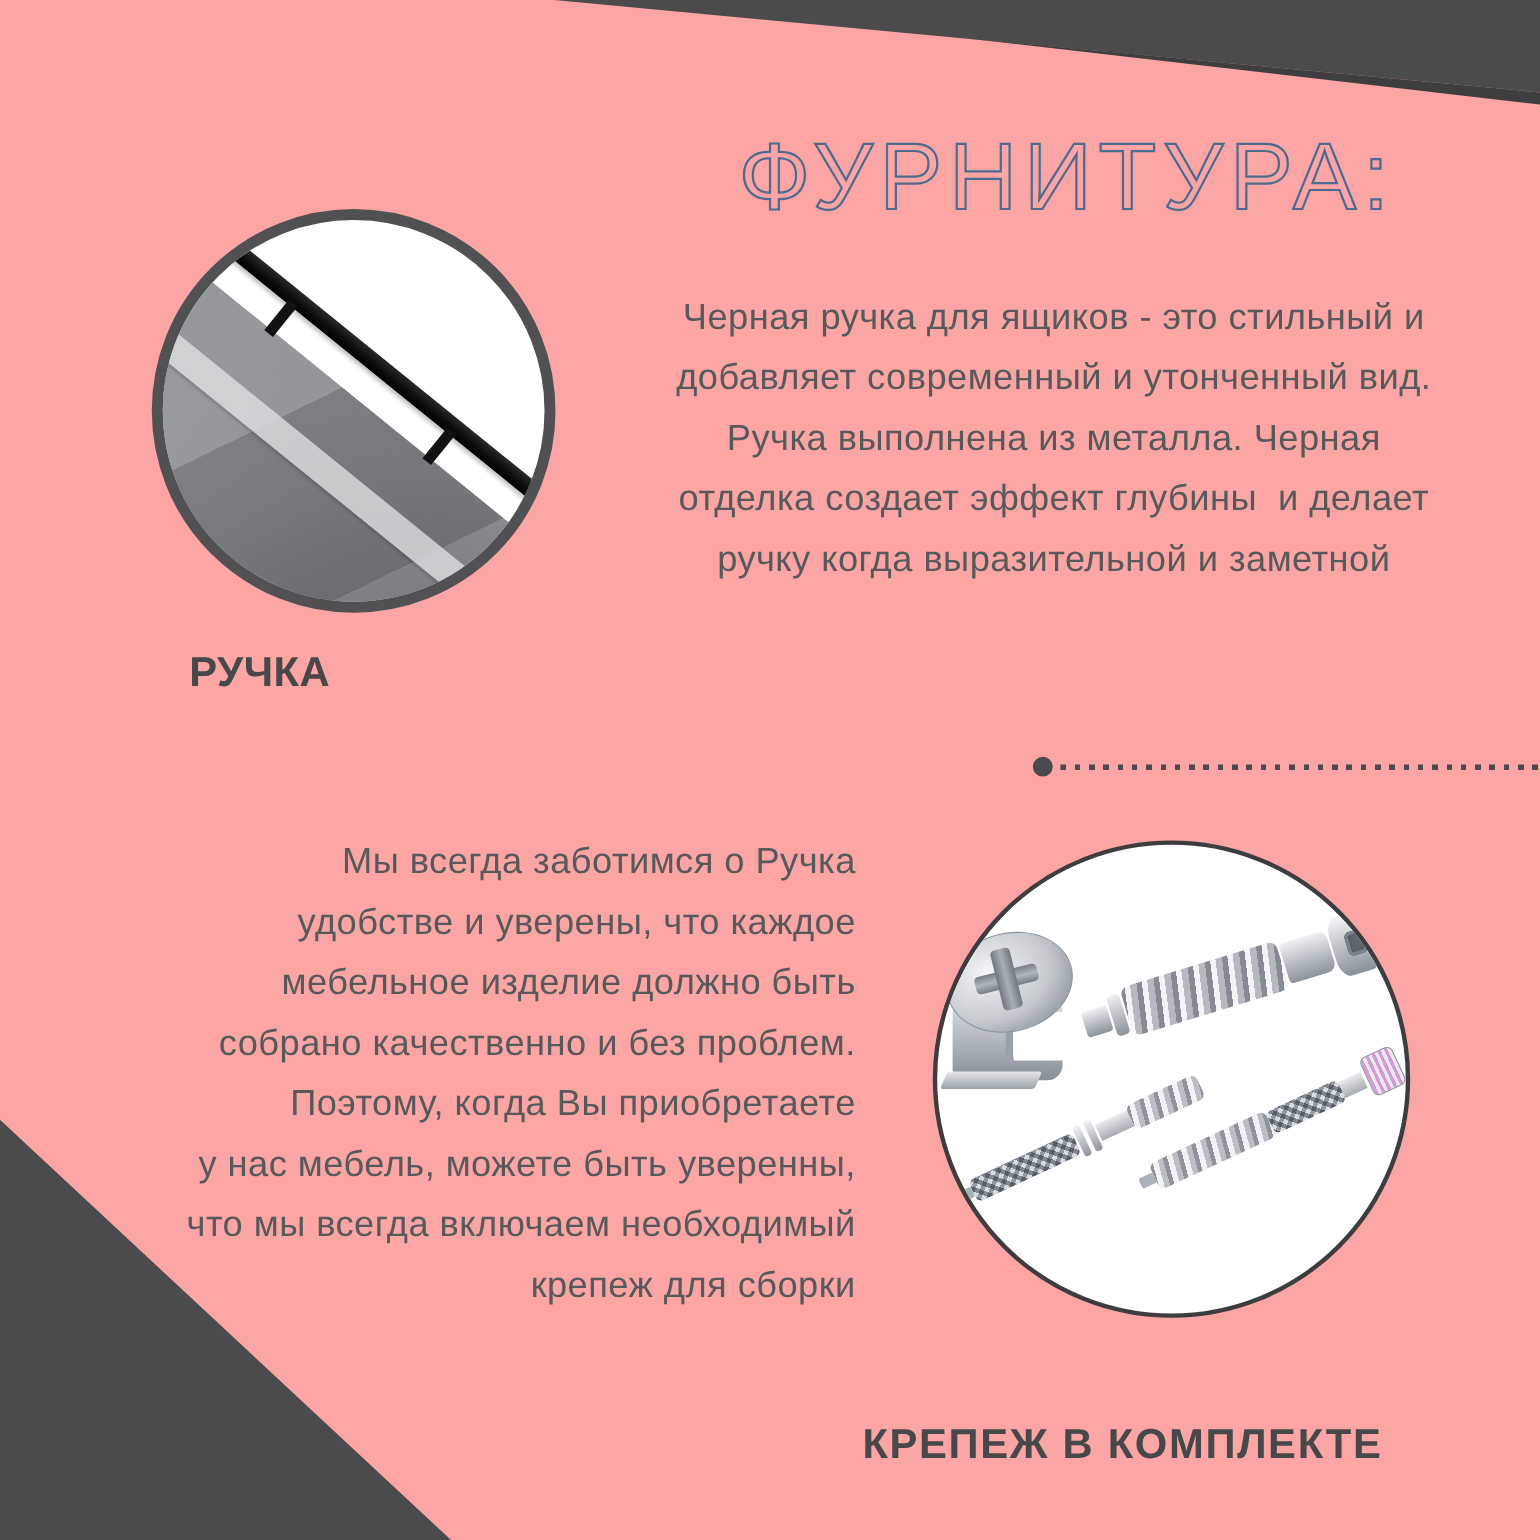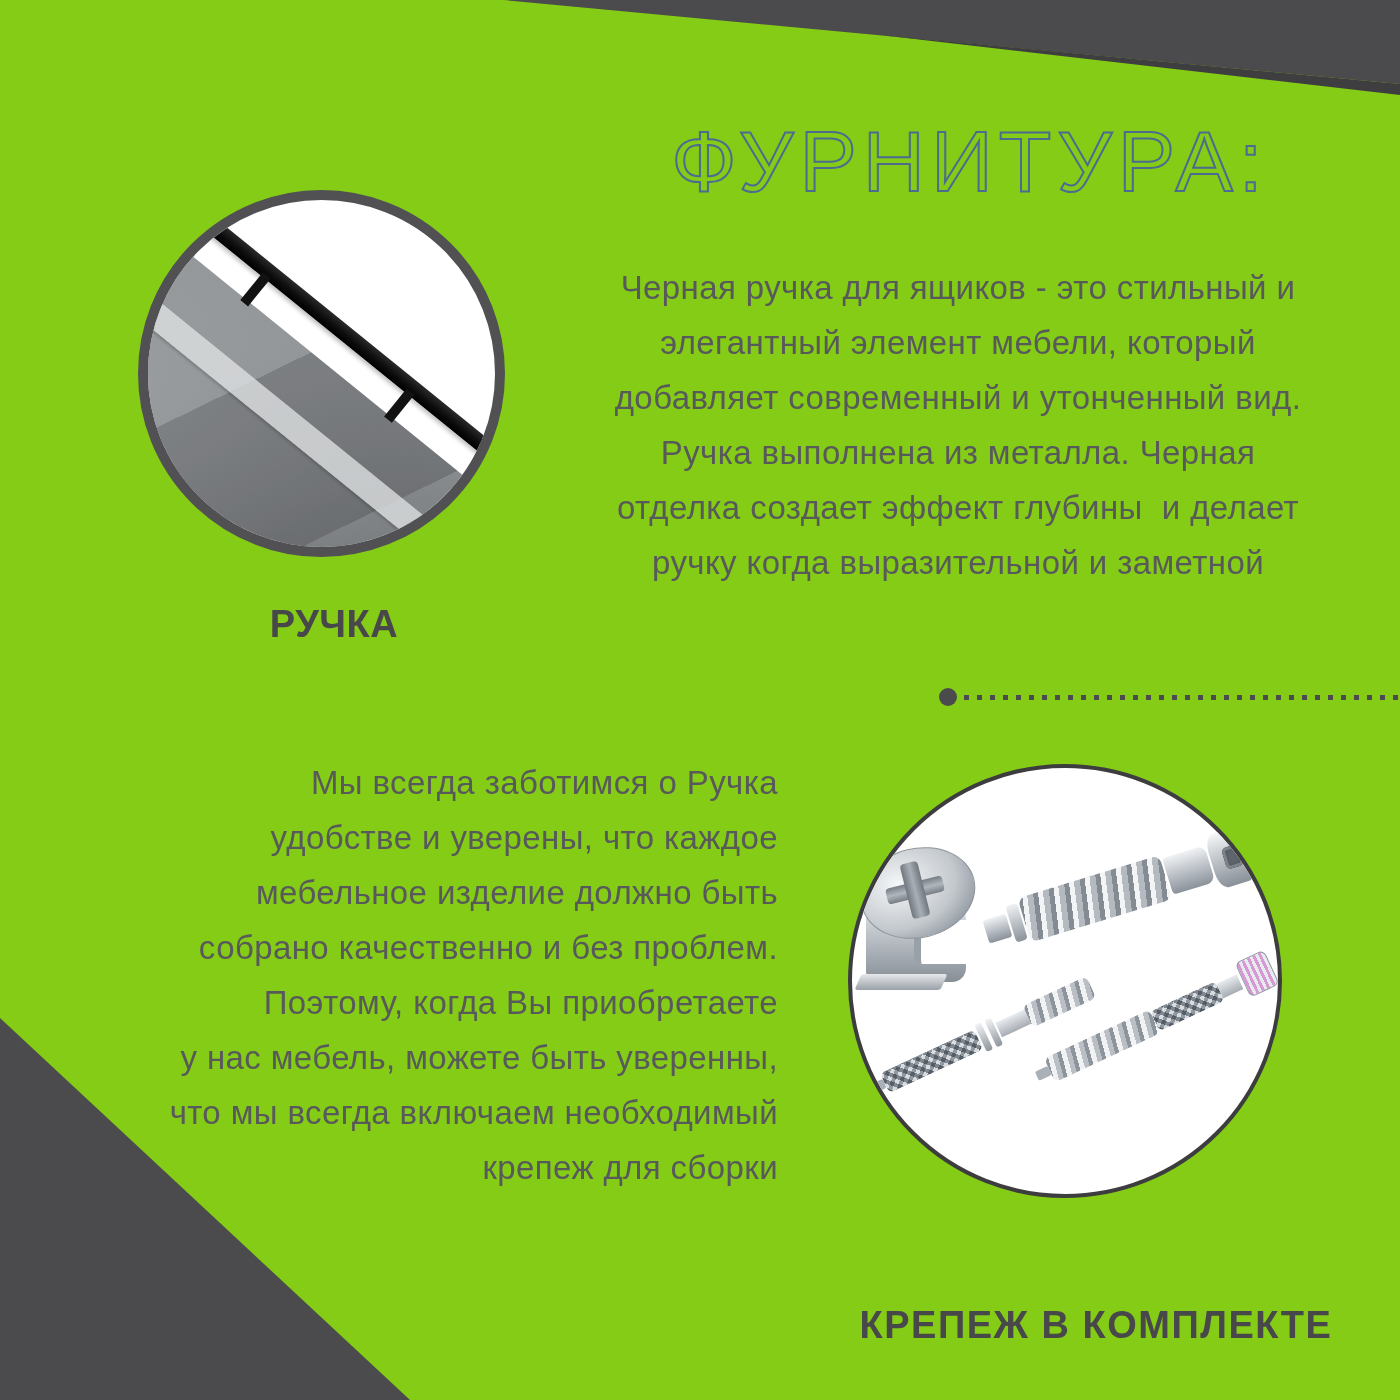--- a/index.html
+++ b/index.html
@@ -1,20 +1,20 @@
 <!DOCTYPE html>
 <html style="--dark: #4b4a4c; --blue: #4d6b90; --text: #58595b; --label: #48484a;"><head>
 <meta charset="utf-8">
 <style>
   :root{
     --dark:#4b4a4c; --blue:#4d6b90; --text:#58595b; --label:#48484a;
   }
   html,body{margin:0;padding:0;}
   body{width:1400px;height:1400px;font-family:"Liberation Sans",sans-serif;}
-  .canvas{position:relative;width:1400px;height:1400px;background:#84cc16;overflow:hidden;}
+  .canvas{position:relative;width:1400px;height:1400px;background:#fca5a5;overflow:hidden;}
 
   
   .corner-svg{position:absolute;display:block;}
   .corner-top{top:0;left:0;}
   .corner-bottom{left:0;top:1010px;}
 
   
   .title{
     position:absolute;left:540px;top:112px;width:860px;margin:0;
     text-align:center;font-size:86px;font-weight:400;letter-spacing:6px;
@@ -56,21 +56,21 @@
   }
   .post-left{left:270px;} .post-right{left:455px;}
 
   
   .para{position:absolute;color:var(--text);font-size:33px;line-height:55px;letter-spacing:.4px;font-weight:300;}
   .para .line{display:block;white-space:pre;}
   .para-handle{left:578px;top:260px;width:760px;text-align:center;}
   .para-hardware{left:60px;top:755px;width:718px;text-align:right;}
 
   
-  .section-label{position:absolute;margin:12px;color:var(--label);font-weight:700;text-align:center;}
+  .section-label{position:absolute;margin:0;color:var(--label);font-weight:700;}
   .label-handle{left:172px;top:591px;width:300px;font-size:38px;letter-spacing:.5px;}
   .label-hardware{left:784px;top:1292px;width:600px;font-size:38px;letter-spacing:1.5px;white-space:nowrap;}
 
   
   .divider{position:absolute;left:939px;top:688px;width:461px;height:18px;display:flex;align-items:center;}
   .divider-dot{width:18px;height:18px;border-radius:50%;background:var(--dark);flex:0 0 auto;}
   .divider-dashes{flex:1;height:5px;margin-left:7px;
     background:repeating-linear-gradient(90deg,var(--dark) 0 5px,rgba(0,0,0,0) 5px 13px);}
 
   
@@ -153,21 +153,20 @@
       <div class="handle-bar"></div>
       <div class="handle-post post-left"></div>
       <div class="handle-post post-right"></div>
     </div>
   </div>
 
   <p class="section-label label-handle">РУЧКА</p>
 
   <div class="para para-handle">
     <span class="line">Черная ручка для ящиков - это стильный и</span>
-    <span class="line">элегантный элемент мебели, который</span>
     <span class="line">добавляет современный и утонченный вид.</span>
     <span class="line">Ручка выполнена из металла. Черная</span>
     <span class="line">отделка создает эффект глубины  и делает</span>
     <span class="line">ручку когда выразительной и заметной</span>
   </div>
 
   <div class="divider">
     <div class="divider-dot"></div>
     <div class="divider-dashes"></div>
   </div>

